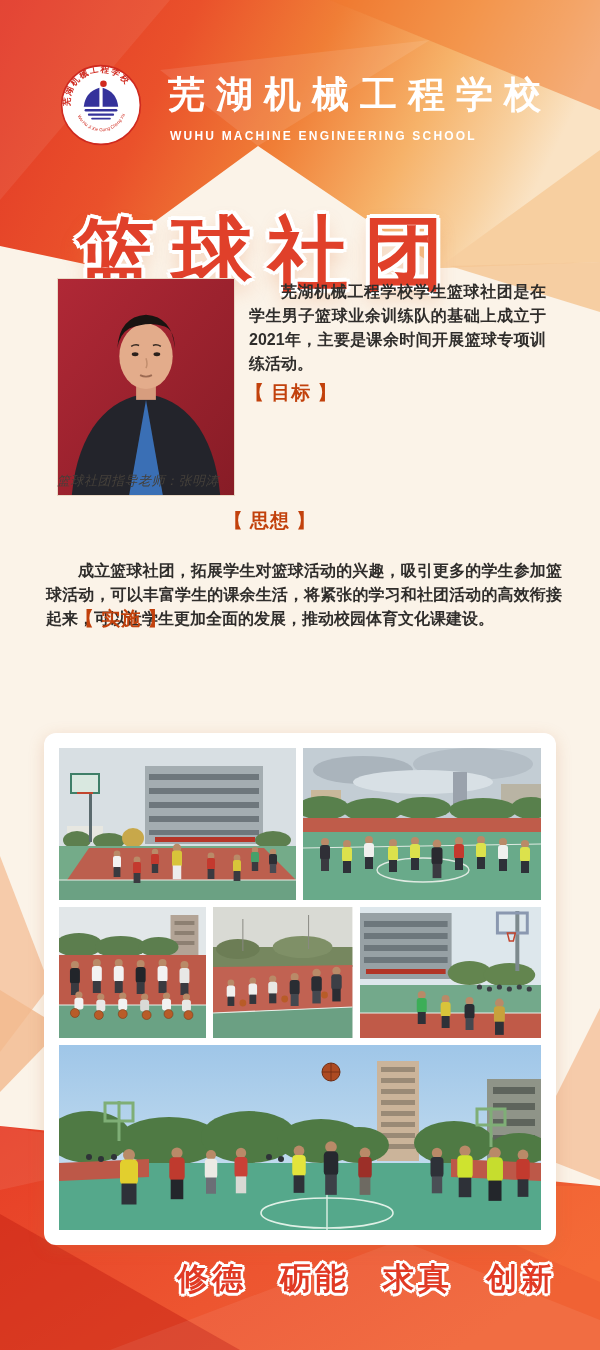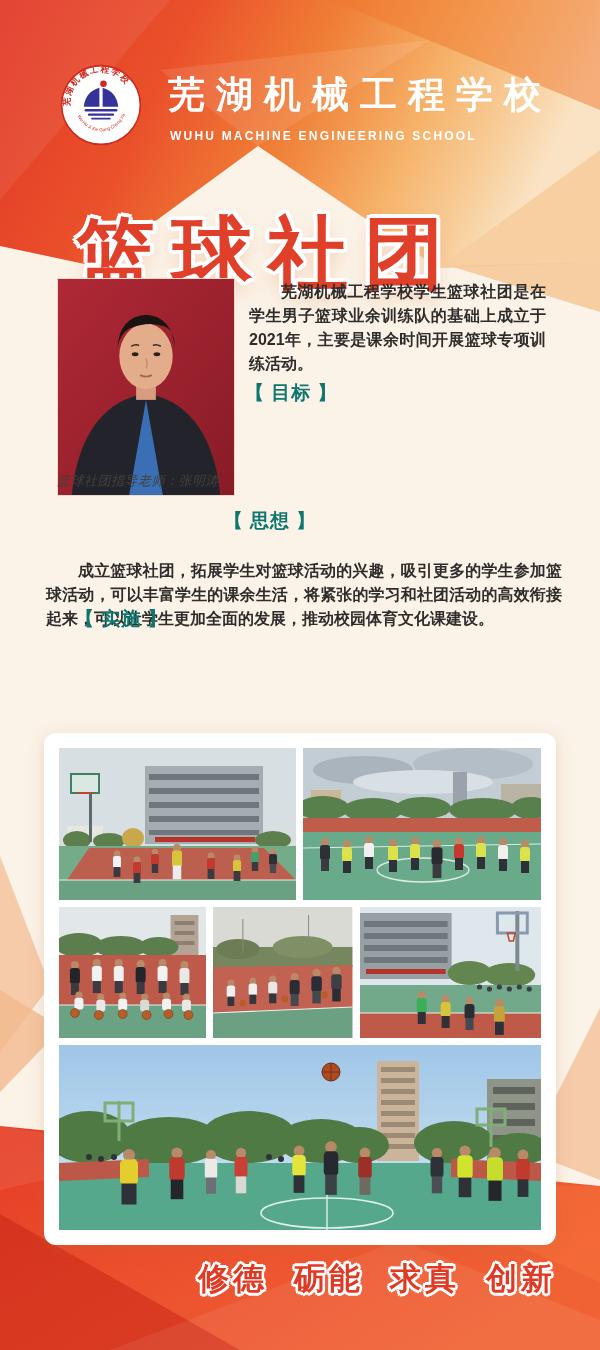--- a/index.html
+++ b/index.html
@@ -37,21 +37,21 @@
   .indent{text-indent:2em;}
   .portrait{left:57px;top:278px;width:178px;height:218px;border:1px solid #e9d9c6;box-sizing:border-box;}
   .portrait svg{width:100%;height:100%;display:block;}
   .caption{
     left:57px;top:472px;width:190px;
     font-family:"DejaVu Serif","Liberation Serif",serif;font-style:italic;
     font-size:13px;color:#45403a;letter-spacing:.5px;white-space:nowrap;
   }
   .col-right{left:245px;top:276px;width:305px;}
   .sec-head{
-    color:#0f766e;font-size:19px;font-weight:bold;letter-spacing:1px;margin:0;line-height:26px;
+    color:#c2410c;font-size:19px;font-weight:bold;letter-spacing:1px;margin:0;line-height:26px;
   }
   .head-goal{margin-top:4px;margin-bottom:2px;}
   .head-thought{left:0;top:508px;width:540px;text-align:center;}
   .p-thought{left:42px;top:555px;width:516px;}
   .head-impl{left:75px;top:606px;width:300px;}
   .p-impl{left:42px;top:635px;width:516px;}
 
   
   .photo-card{
     left:44px;top:733px;width:512px;height:512px;background:#fff;border-radius:12px;
@@ -61,21 +61,21 @@
   .prow{display:flex;gap:7px;}
   .ph{overflow:hidden;}
   .ph svg{width:100%;height:100%;display:block;}
   .r1{height:152px;} .r2{height:131px;} .r3{height:185px;}
   .pA{width:237px;} .pB{width:238px;}
   .pC{width:148px;} .pD{width:140px;} .pE{width:182px;}
   .pF{width:482px;}
 
   
   .slogan{
-    left:0;top:1258px;width:556px;display:flex;justify-content:flex-end;gap:26px;
+    left:0;top:1258px;width:556px;display:flex;justify-content:flex-end;gap:33px;
     font-size:31px;font-weight:900;color:#e13a24;letter-spacing:4px;
     text-shadow:
       -2px -2px 0 #fff,2px -2px 0 #fff,-2px 2px 0 #fff,2px 2px 0 #fff,
       0 -2.6px 0 #fff,0 2.6px 0 #fff,-2.6px 0 0 #fff,2.6px 0 0 #fff;
   }
 </style>
 </head>
 <body>
 
 <div class="poster">

